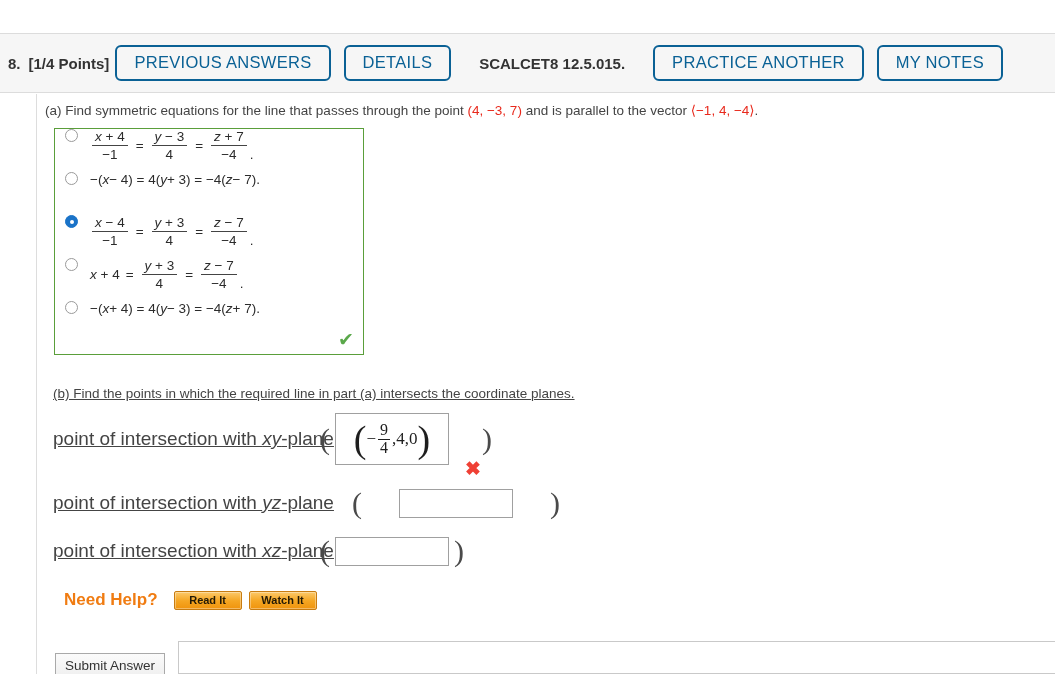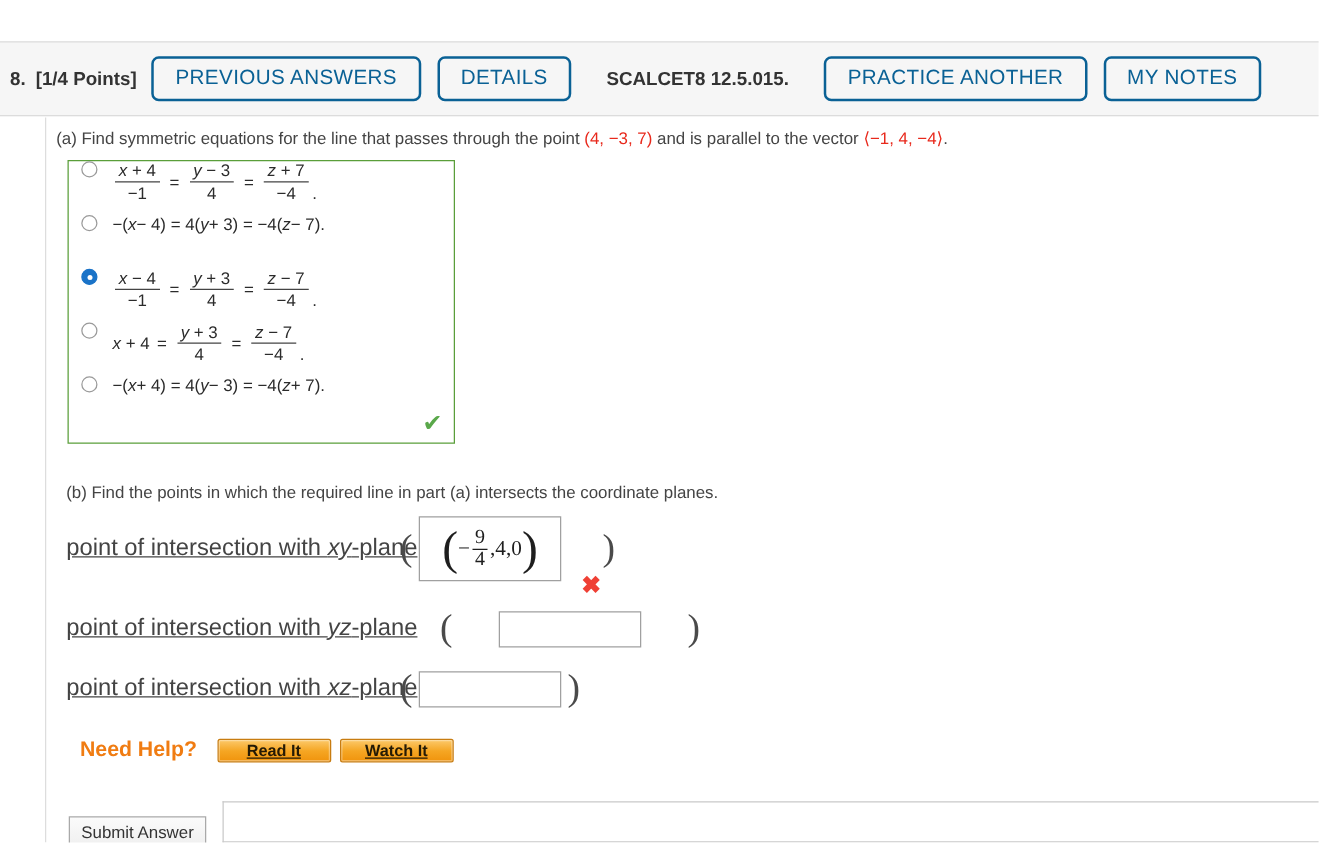--- a/index.html
+++ b/index.html
@@ -34,21 +34,21 @@
     font-weight: bold;
     color: #333333;
     margin-right: 8px;
     white-space: nowrap;
   }
   .qpoints {
     font-size: 15px;
     font-weight: bold;
     color: #333333;
     white-space: nowrap;
-    margin-right: 12px;
+    margin-right: 6px;
   }
   .hbtn {
     border: 2px solid #0a6195;
     border-radius: 6px;
     background: #f6f6f6;
     color: #0a6195;
     font-size: 16.5px;
     font-weight: normal;
     letter-spacing: .3px;
     padding: 7px 17px 8px 17px;
@@ -156,20 +156,21 @@
     line-height: 1;
   }
 
   
   .partb {
     position: absolute;
     left: 53px; top: 386px;
     font-size: 13.5px;
     color: #444444;
     white-space: nowrap;
+    text-decoration: underline;
   }
   .prow {
     position: absolute;
     left: 53px;
     display: flex;
     align-items: center;
     height: 40px;
   }
   .plabel {
     font-size: 19px;
@@ -244,33 +245,32 @@
     align-items: center;
   }
   .nhlabel {
     color: #f07c12;
     font-size: 17px;
     font-weight: bold;
     margin-right: 16px;
     white-space: nowrap;
   }
   .nhbtn {
-    width: 91px; height: 19px;
+    width: 68px; height: 19px;
     border: 1px solid #c87c10;
     border-radius: 2px;
     background: linear-gradient(#fcc96a, #f5a623 52%, #f0940d);
     color: #241a05;
-    font-size: 13px;
+    font-size: 11px;
     font-weight: bold;
     display: flex;
     align-items: center;
     justify-content: center;
     cursor: pointer;
     box-shadow: inset 0 0 0 1px rgba(255,255,255,.35);
-    text-decoration: underline;
   }
   .nhbtn + .nhbtn { margin-left: 7px; }
 
   
   .submitbtn {
     position: absolute;
     left: 55px; top: 653px;
     border: 1px solid #a9a9a9;
     background: linear-gradient(#fbfbfb, #eeeeee);
     color: #333333;

